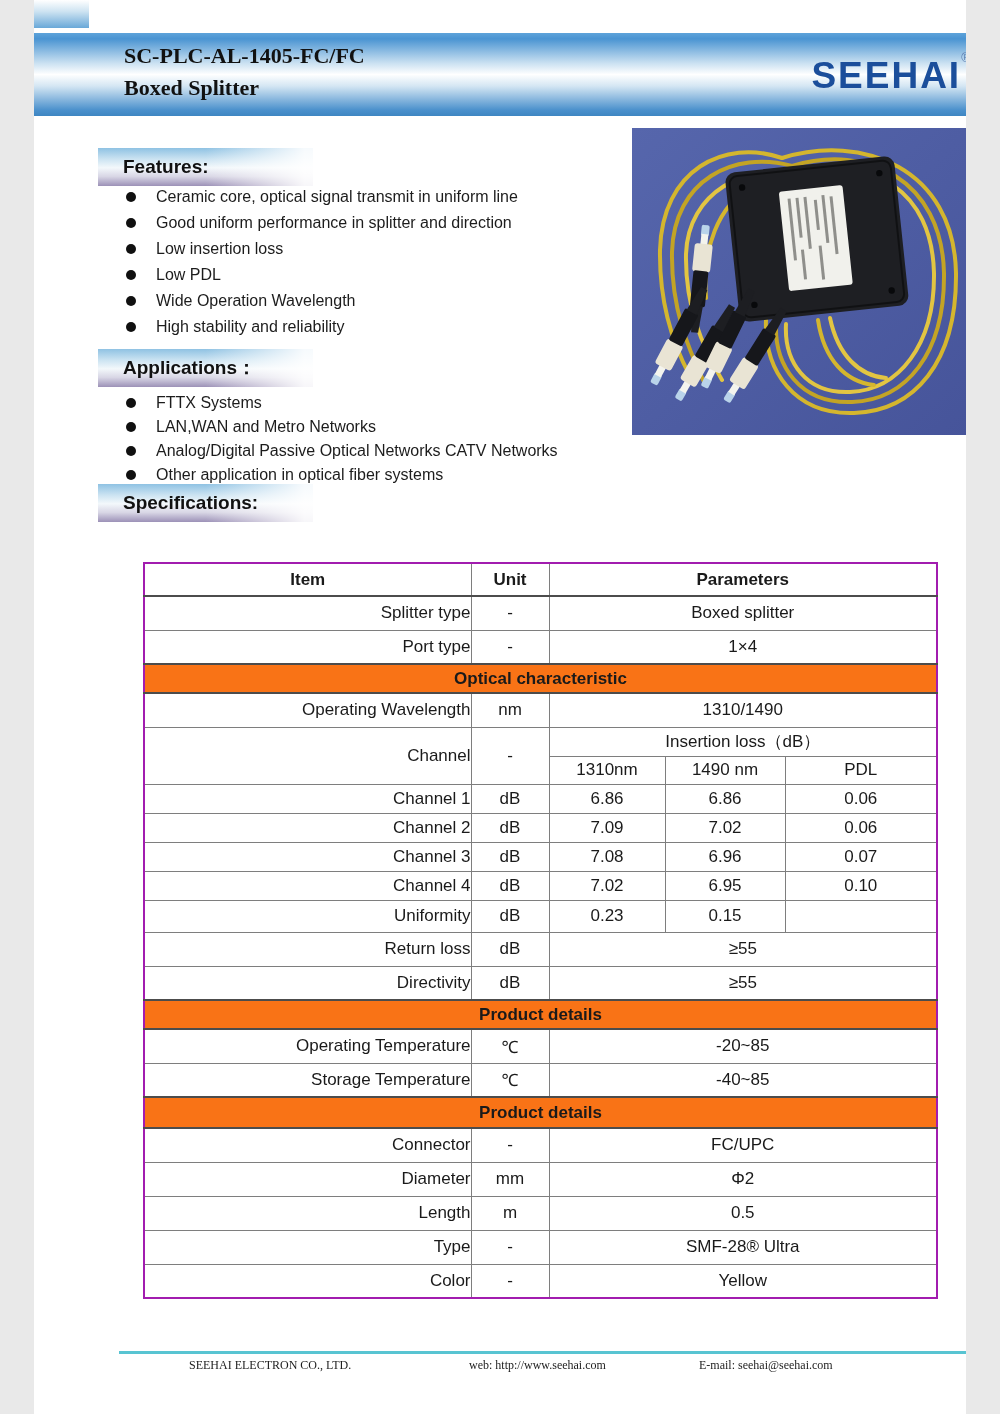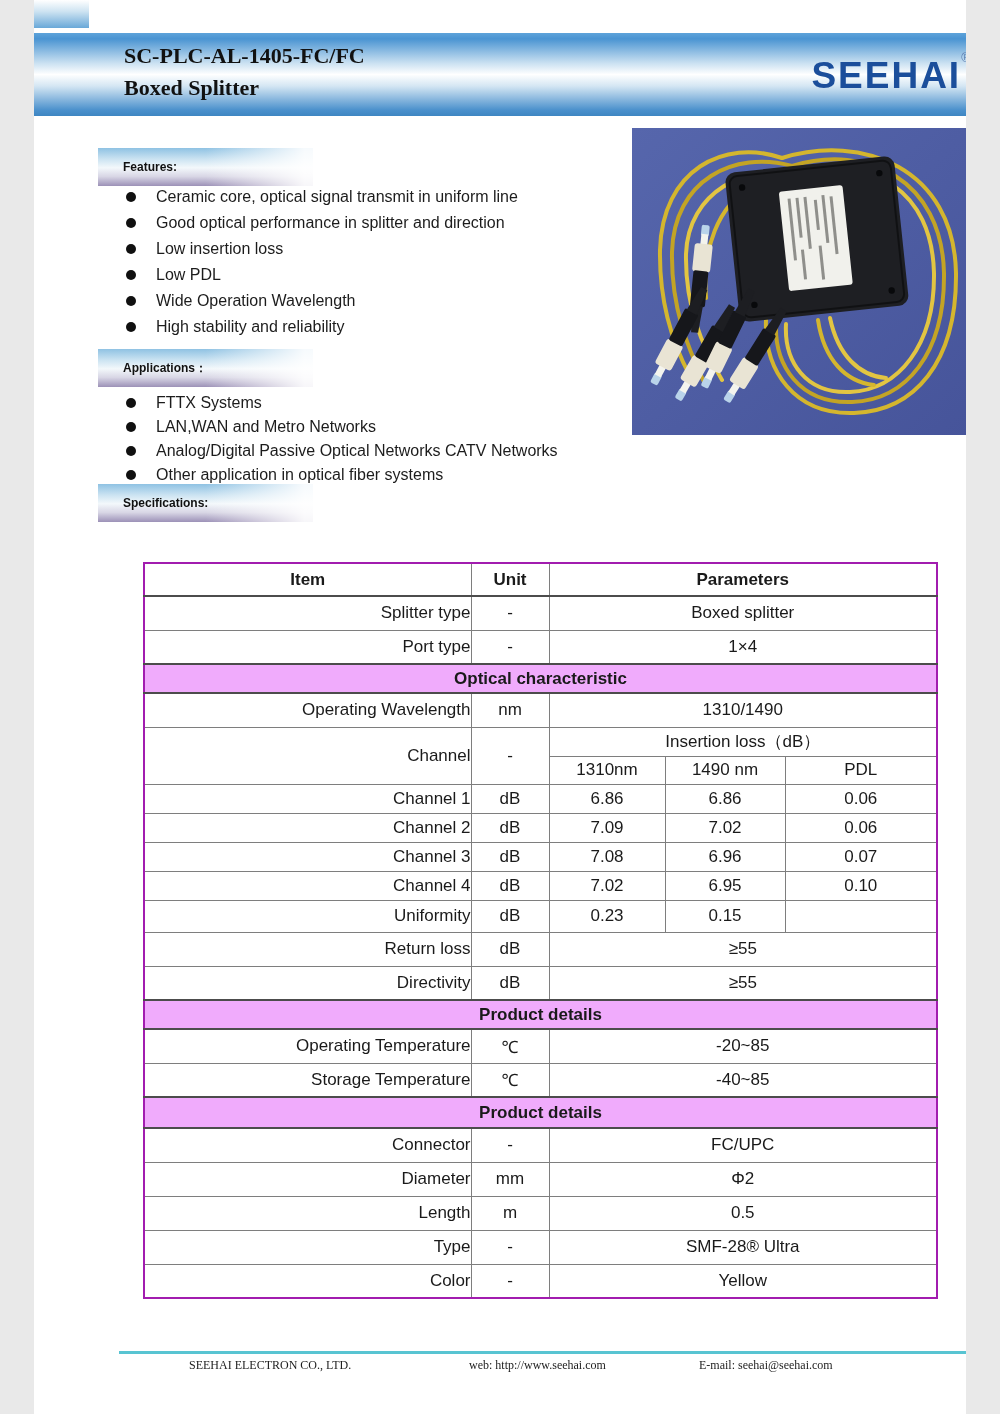--- a/index.html
+++ b/index.html
@@ -31,21 +31,21 @@
   .logo {
     position:absolute; right:40px; top:18px;
     font-size:37px; font-weight:600; letter-spacing:2px; color:#1b4e9b;margin-left:32px;
   }
   .logo sup { font-size:12px; font-weight:400; color:#5f7fb0; vertical-align:26px; }
 
   
   .sec-heading {
     position:absolute; left:64px; width:215px; height:38px;
     padding-left:25px; display:flex; align-items:center;
-    font-size:12px; font-weight:bold; color:#111;
+    font-size:19px; font-weight:bold; color:#111;
     background:
       linear-gradient(90deg, rgba(255,255,255,0) 50%, rgba(255,255,255,0.92) 96%),
       linear-gradient(180deg,#8fc2e3 0%,#cde4f2 30%,#f3f8fb 52%,#d8d6e5 75%,#9c91b7 100%);
   }
 
   
   .blist { position:absolute; left:64px; list-style:none; }
   .blist li { position:relative; padding-left:58px; font-size:16px; color:#1c1c1c; }
   .blist li::before {
     content:''; position:absolute; left:28px; top:50%; margin-top:-5px;
@@ -64,21 +64,21 @@
     font-size:17px; color:#1a1a1a;
   }
   table.spec { border:2px solid #a21caf; }
   table.spec td, table.spec th { border:1px solid #7e7e7e; background:#fff; }
   table.spec th { font-weight:bold; text-align:center; }
   .c-item { text-align:right; padding-left:22px; }
   .c-ctr  { text-align:center; }
   tr.h33{height:33px} tr.h34{height:34px} tr.h32{height:32px}
   tr.h31{height:31px} tr.h29{height:29px} tr.h28{height:28px}
   tr.section td {
-    background:#f0abfc; font-weight:bold; text-align:center;
+    background:#f97316; font-weight:bold; text-align:center;
     border-top:2px solid #4c4c4c; border-bottom:2px solid #4c4c4c;
   }
   tr.colhdr td, tr.colhdr th { border-bottom:2px solid #4c4c4c; }
 
   
   .footer-line { position:absolute; left:85px; top:1351px; width:857px; height:3px; background:#58c4d2; }
   .footer-text span {
     position:absolute; top:1358px;
     font-family:"Liberation Serif", serif; font-size:12px; color:#1c1c1c;
   }
@@ -154,21 +154,21 @@
       <use href="#fcconn" transform="translate(30,240) rotate(208)"></use>
       <use href="#fcconn" transform="translate(55,256) rotate(210)"></use>
       <use href="#fcconn" transform="translate(80,243) rotate(206)"></use>
       <use href="#fcconn" transform="translate(104,258) rotate(212)"></use>
     </g>
   </svg>
 
   <div class="sec-heading" style="top:148px">Features:</div>
   <ul class="blist features-list" style="top:184px">
     <li>Ceramic core, optical signal transmit in uniform line</li>
-    <li>Good optical performance in splitter and direction</li>
+    <li>Good uniform performance in splitter and direction</li>
     <li>Low insertion loss</li>
     <li>Low PDL</li>
     <li>Wide Operation Wavelength</li>
     <li>High stability and reliability</li>
   </ul>
 
   <div class="sec-heading" style="top:349px">Applications：</div>
   <ul class="blist applications-list" style="top:391px">
     <li>FTTX Systems</li>
     <li>LAN,WAN and Metro Networks</li>

